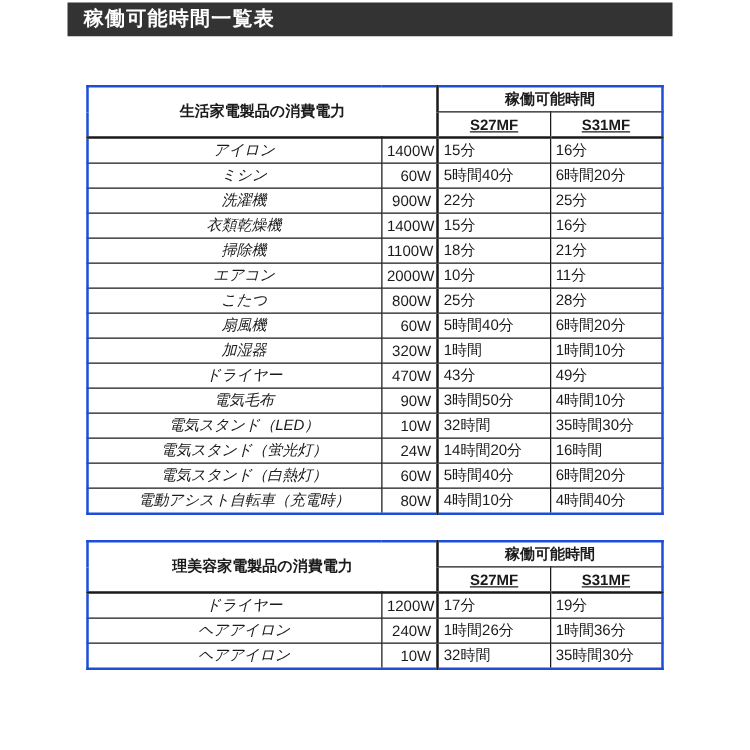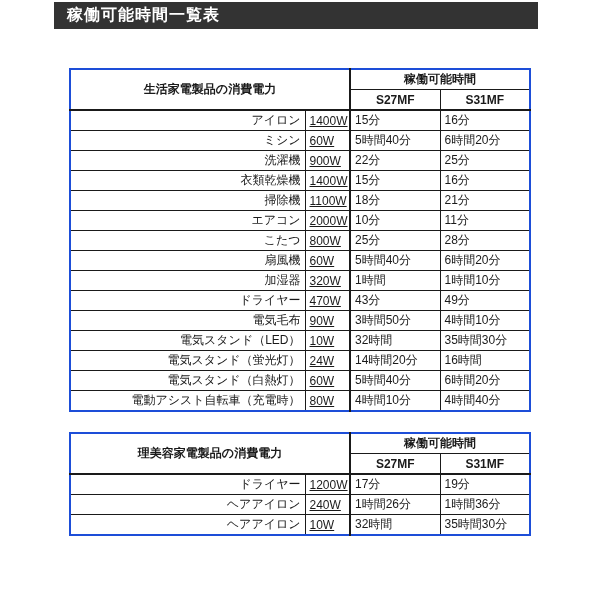--- a/index.html
+++ b/index.html
@@ -46,24 +46,24 @@
     color: #1a1a1a;
     font-size: 12px;
     height: 19px;
     padding: 0 4px;
     box-sizing: content-box;
     white-space: nowrap;
     overflow: hidden;
   }
   .power-table th { font-weight: bold; text-align: center; }
   .power-table th.group { border-bottom-width: 2px; }
-  .power-table thead tr.models th { border-bottom-width: 2px; }
+  .power-table thead tr.models th { border-bottom-width: 2px; text-decoration: underline; }
   .power-table th.time-group, .power-table thead th.s27 { border-left-width: 2px; }
-  .power-table td.name { text-align: right; padding-left: 19px; font-weight: normal; }
-  .power-table td.watt { text-align: left; border-right-width: 2px; text-decoration: underline; }
+  .power-table td.name { text-align: center; padding-left: 19px; font-weight: normal; font-style: italic; }
+  .power-table td.watt { text-align: right; border-right-width: 2px; }
   .power-table td.time { }
   col.c-name { width: 235px; }
   col.c-watt { width: 45px; }
   col.c-s27 { width: 90px; }
   col.c-s31 { width: 90px; }
 </style>
 </head>
 <body>
 
 <div class="page">

